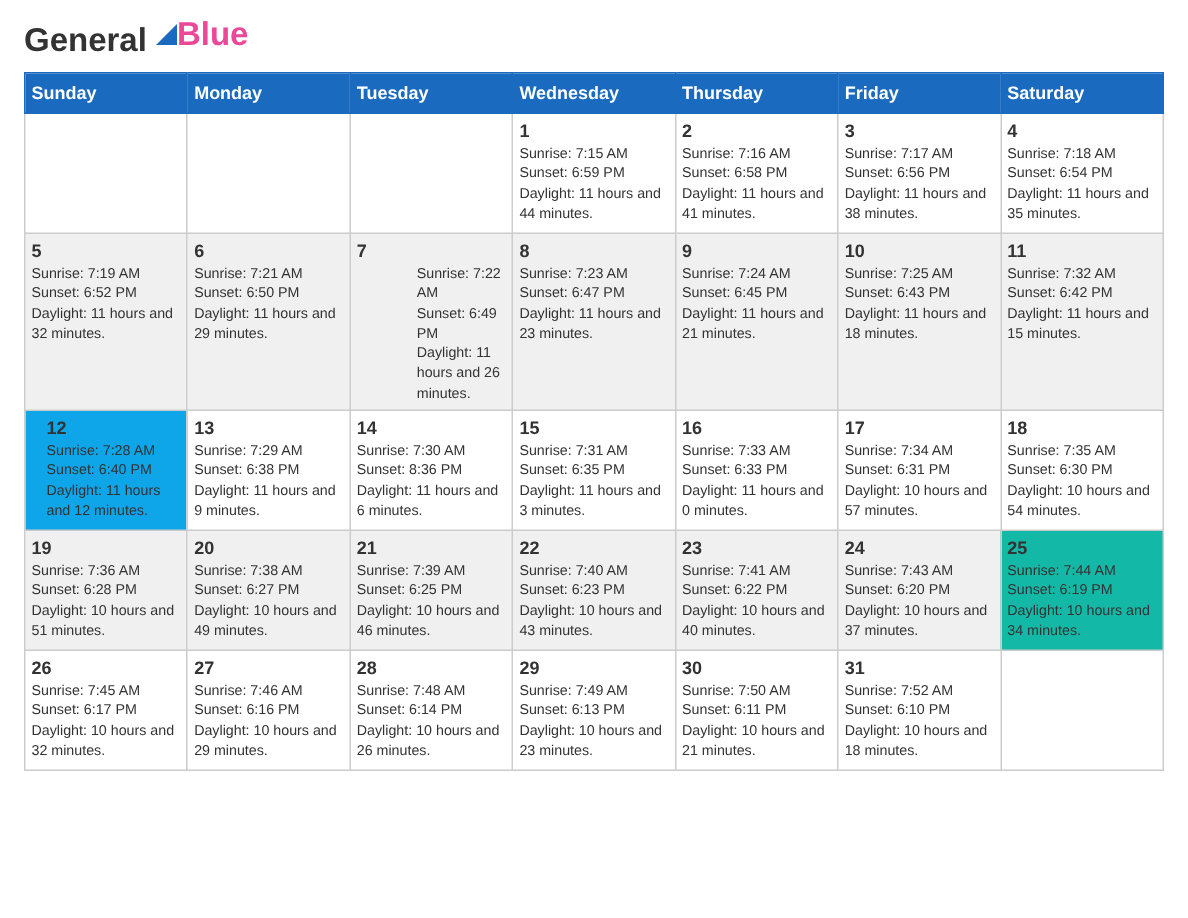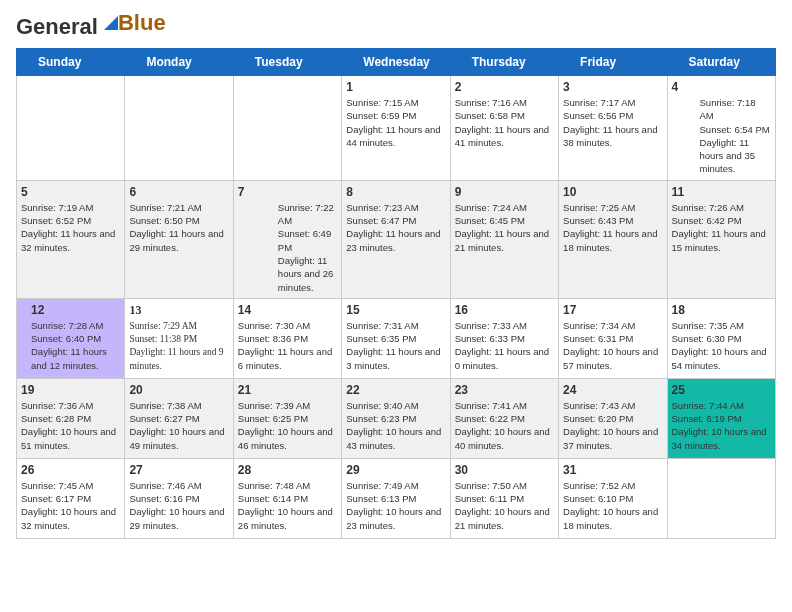--- a/index.html
+++ b/index.html
@@ -40,21 +40,21 @@
     table {
       width: 100%;
       border-collapse: collapse;
       table-layout: fixed;
     }
     th {
       background-color: #1a6bbf;
       color: #fff;
       font-size: 12px;
       font-weight: bold;
-      padding: 6px 21px;
+      padding: 6px 4px;
       text-align: left;
       border: 1px solid #1a6bbf;
     }
     td {
       border: 1px solid #ccc;
       vertical-align: top;
       padding: 4px 4px;
       font-size: 10px;
       color: #333;
       height: 80px;
@@ -81,21 +81,21 @@
 <body>
 
 <div class="header">
   <div class="logo">
     <div style="display:flex; align-items:center;">
       <span class="logo-text" style="color:#333; font-weight:bold;">General</span>
       <svg width="18" height="18" viewBox="0 0 18 18" style="margin-left:2px; margin-top:-4px;">
         <polygon points="4,14 18,0 18,14" fill="#1a6bbf"></polygon>
       </svg>
     </div>
-    <span class="logo-text" style="color:#a16207; font-weight:bold; margin-top:-4px;">Blue</span>
+    <span class="logo-text" style="color:#ec4899; font-weight:bold; margin-top:-4px;">Blue</span>
   </div>
   <div class="title-block">
     <div class="month-title"></div>
     <div class="location-title"></div>
   </div>
 </div>
 
 <table>
   <thead>
     <tr>
@@ -126,21 +126,21 @@
 Daylight: 11 hours and 41 minutes.</div>
         </td>
         <td style="background-color: rgb(255, 255, 255);">
           <span class="day-num">3</span>
           <div class="day-info" style="white-space: pre-line;">Sunrise: 7:17 AM
 Sunset: 6:56 PM
 Daylight: 11 hours and 38 minutes.</div>
         </td>
         <td style="background-color: rgb(255, 255, 255);">
           <span class="day-num">4</span>
-          <div class="day-info" style="white-space: pre-line; margin-left: 28px;">Sunrise: 7:18 AM
+          <div class="day-info" style="white-space: pre-line;">Sunrise: 7:18 AM
 Sunset: 6:54 PM
 Daylight: 11 hours and 35 minutes.</div>
         </td>
       </tr>
       <tr>
         <td style="background-color: rgb(240, 240, 240);">
           <span class="day-num">5</span>
           <div class="day-info" style="white-space: pre-line;">Sunrise: 7:19 AM
 Sunset: 6:52 PM
 Daylight: 11 hours and 32 minutes.</div>
@@ -170,36 +170,36 @@
 Daylight: 11 hours and 21 minutes.</div>
         </td>
         <td style="background-color: rgb(240, 240, 240);">
           <span class="day-num">10</span>
           <div class="day-info" style="white-space: pre-line;">Sunrise: 7:25 AM
 Sunset: 6:43 PM
 Daylight: 11 hours and 18 minutes.</div>
         </td>
         <td style="background-color: rgb(240, 240, 240);">
           <span class="day-num">11</span>
-          <div class="day-info" style="white-space: pre-line;">Sunrise: 7:26 AM
+          <div class="day-info" style="white-space: pre-line;">Sunrise: 7:32 AM
 Sunset: 6:42 PM
 Daylight: 11 hours and 15 minutes.</div>
         </td>
       </tr>
       <tr>
-        <td style="background-color: #c4b5fd; padding-left: 14px;">
+        <td style="background-color: #0ea5e9; padding-left: 14px;">
           <span class="day-num">12</span>
           <div class="day-info" style="white-space: pre-line;">Sunrise: 7:28 AM
 Sunset: 6:40 PM
 Daylight: 11 hours and 12 minutes.</div>
         </td>
-        <td style="background-color: rgb(255, 255, 255); font-family: Liberation Serif, serif;">
+        <td style="background-color: rgb(255, 255, 255);">
           <span class="day-num">13</span>
           <div class="day-info" style="white-space: pre-line;">Sunrise: 7:29 AM
-Sunset: 11:38 PM
+Sunset: 6:38 PM
 Daylight: 11 hours and 9 minutes.</div>
         </td>
         <td style="background-color: rgb(255, 255, 255);">
           <span class="day-num">14</span>
           <div class="day-info" style="white-space: pre-line;">Sunrise: 7:30 AM
 Sunset: 8:36 PM
 Daylight: 11 hours and 6 minutes.</div>
         </td>
         <td style="background-color: rgb(255, 255, 255);">
           <span class="day-num">15</span>
@@ -240,21 +240,21 @@
 Daylight: 10 hours and 49 minutes.</div>
         </td>
         <td style="background-color: rgb(240, 240, 240);">
           <span class="day-num">21</span>
           <div class="day-info" style="white-space: pre-line;">Sunrise: 7:39 AM
 Sunset: 6:25 PM
 Daylight: 10 hours and 46 minutes.</div>
         </td>
         <td style="background-color: rgb(240, 240, 240);">
           <span class="day-num">22</span>
-          <div class="day-info" style="white-space: pre-line;">Sunrise: 9:40 AM
+          <div class="day-info" style="white-space: pre-line;">Sunrise: 7:40 AM
 Sunset: 6:23 PM
 Daylight: 10 hours and 43 minutes.</div>
         </td>
         <td style="background-color: rgb(240, 240, 240);">
           <span class="day-num">23</span>
           <div class="day-info" style="white-space: pre-line;">Sunrise: 7:41 AM
 Sunset: 6:22 PM
 Daylight: 10 hours and 40 minutes.</div>
         </td>
         <td style="background-color: rgb(240, 240, 240);">

